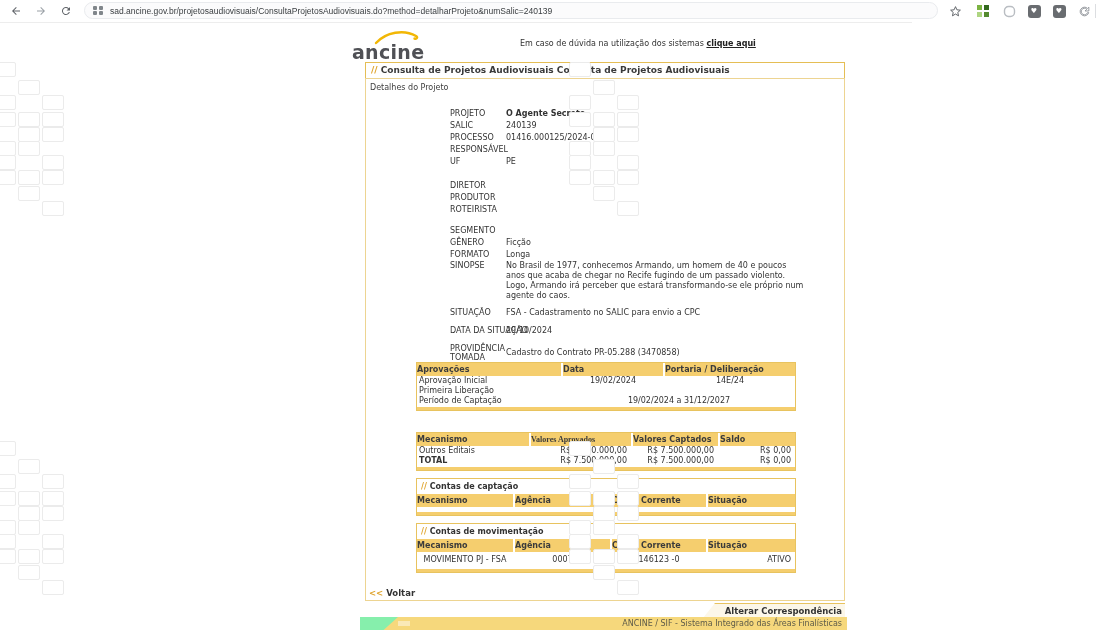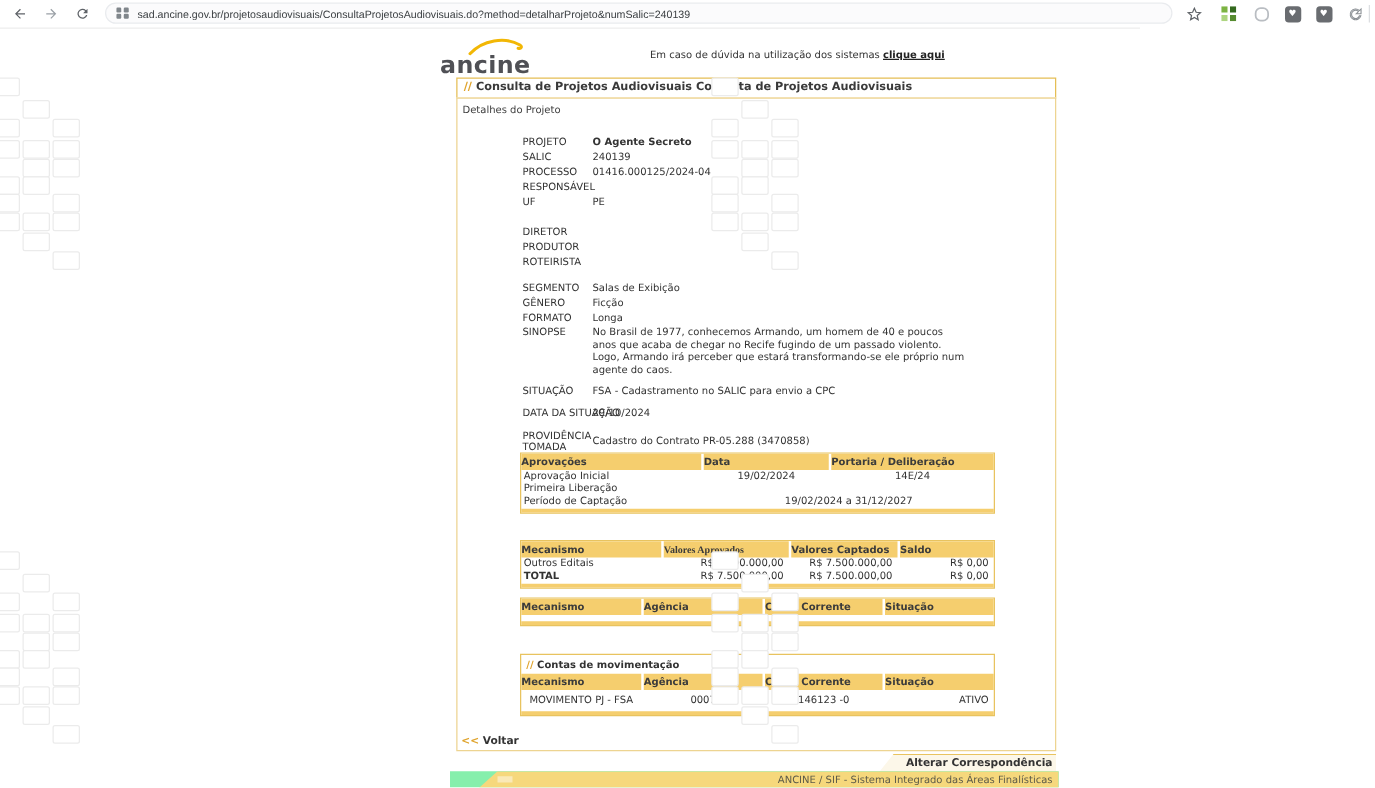--- a/index.html
+++ b/index.html
@@ -29,21 +29,21 @@
   .title-box{position:absolute;left:365px;top:62px;width:480px;height:17px;box-sizing:border-box;
              border:1px solid #E5BE55;background:#fff;line-height:15px;font-size:9px;font-weight:bold;color:#3a3a3a;padding-left:5px;}
   .gold{color:#DFA32B;}
   .details-box{position:absolute;left:365px;top:78px;width:480px;height:523px;box-sizing:border-box;
                border:1px solid #EDD491;background:#fff;}
   .subtitle{position:absolute;left:4px;top:4px;font-size:8px;color:#3d3d3d;}
 
   
   .fields{position:absolute;left:52px;top:29px;width:420px;font-size:8px;color:#333;}
   .frow{display:flex;min-height:12px;line-height:12px;}
-  .flabel{width:56px;flex:none;white-space:nowrap;}
+  .flabel{width:56px;flex:none;white-space:nowrap;margin-left:32px;}
   .fvalue{flex:1;}
   .frow-projeto .fvalue{font-weight:bold;}
   .frow-diretor{margin-top:12px;}
   .frow-segmento{margin-top:9px;}
   .frow-sinopse{line-height:10px;}
   .frow-sinopse .fvalue{width:300px;flex:none;line-height:10px;}
   .frow-situacao{margin-top:6px;}
   .frow-data_situacao{margin-top:6px;}
   .frow-providencia{margin-top:6px;align-items:center;min-height:20px;}
   .frow-providencia .flabel{white-space:normal;line-height:9px;}
@@ -200,21 +200,20 @@
         <div class="frow frow-produtor">
           <div class="flabel">PRODUTOR</div>
           <div class="fvalue"></div>
         </div>
         <div class="frow frow-roteirista">
           <div class="flabel">ROTEIRISTA</div>
           <div class="fvalue"></div>
         </div>
         <div class="frow frow-segmento">
           <div class="flabel">SEGMENTO</div>
-          <div class="fvalue">Salas de Exibição</div>
         </div>
         <div class="frow frow-genero">
           <div class="flabel">GÊNERO</div>
           <div class="fvalue">Ficção</div>
         </div>
         <div class="frow frow-formato">
           <div class="flabel">FORMATO</div>
           <div class="fvalue">Longa</div>
         </div>
         <div class="frow frow-sinopse">
@@ -274,20 +273,24 @@
         <div class="trow">
           <div class="td left bold" style="width: 112px;">TOTAL</div>
           <div class="td right" style="width: 100px;">R$ 7.500.000,00</div>
           <div class="td right" style="width: 85px;">R$ 7.500.000,00</div>
           <div class="td right" style="width: 75px;">R$ 0,00</div>
         </div>
         <div class="strip"></div>
       </div>
 
     <div class="gtable gt-captacao">
+      <div class="sec-title">
+        <span class="gold">//</span>
+        <span>Contas de captação</span>
+      </div>
       <div>
           <div class="thead">
             <div class="th" style="width: 96px;">Mecanismo</div>
             <div class="th" style="width: 95px;">Agência</div>
             <div class="th" style="width: 94px;">Conta Corrente</div>
             <div class="th" style="width: 87px;">Situação</div>
           </div>
         </div>
       <div class="sec-gap"></div>
       <div class="strip"></div>

